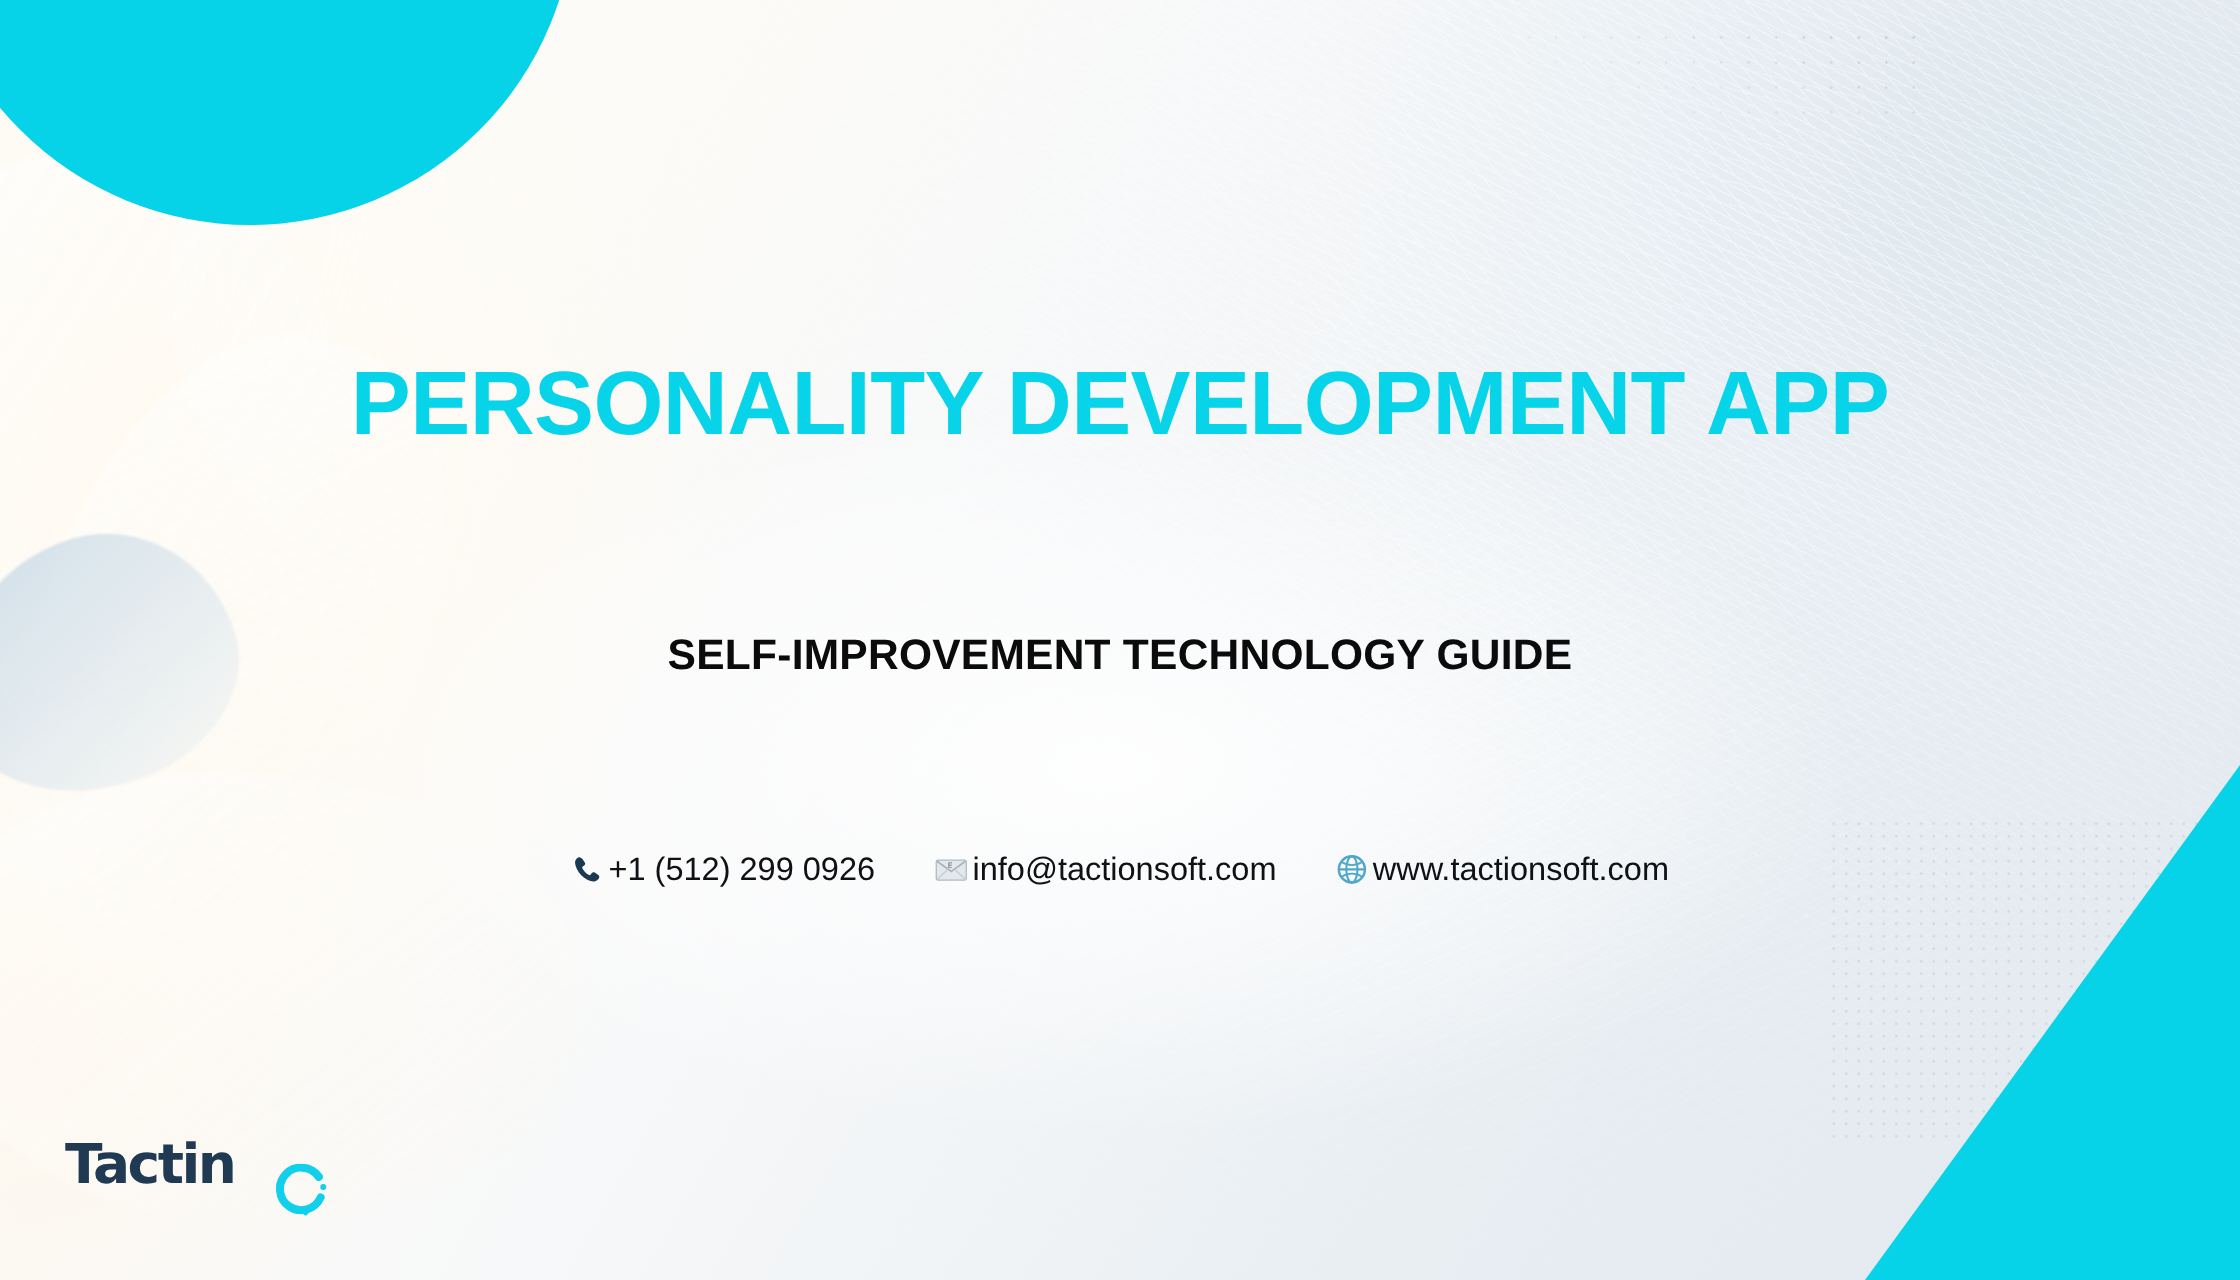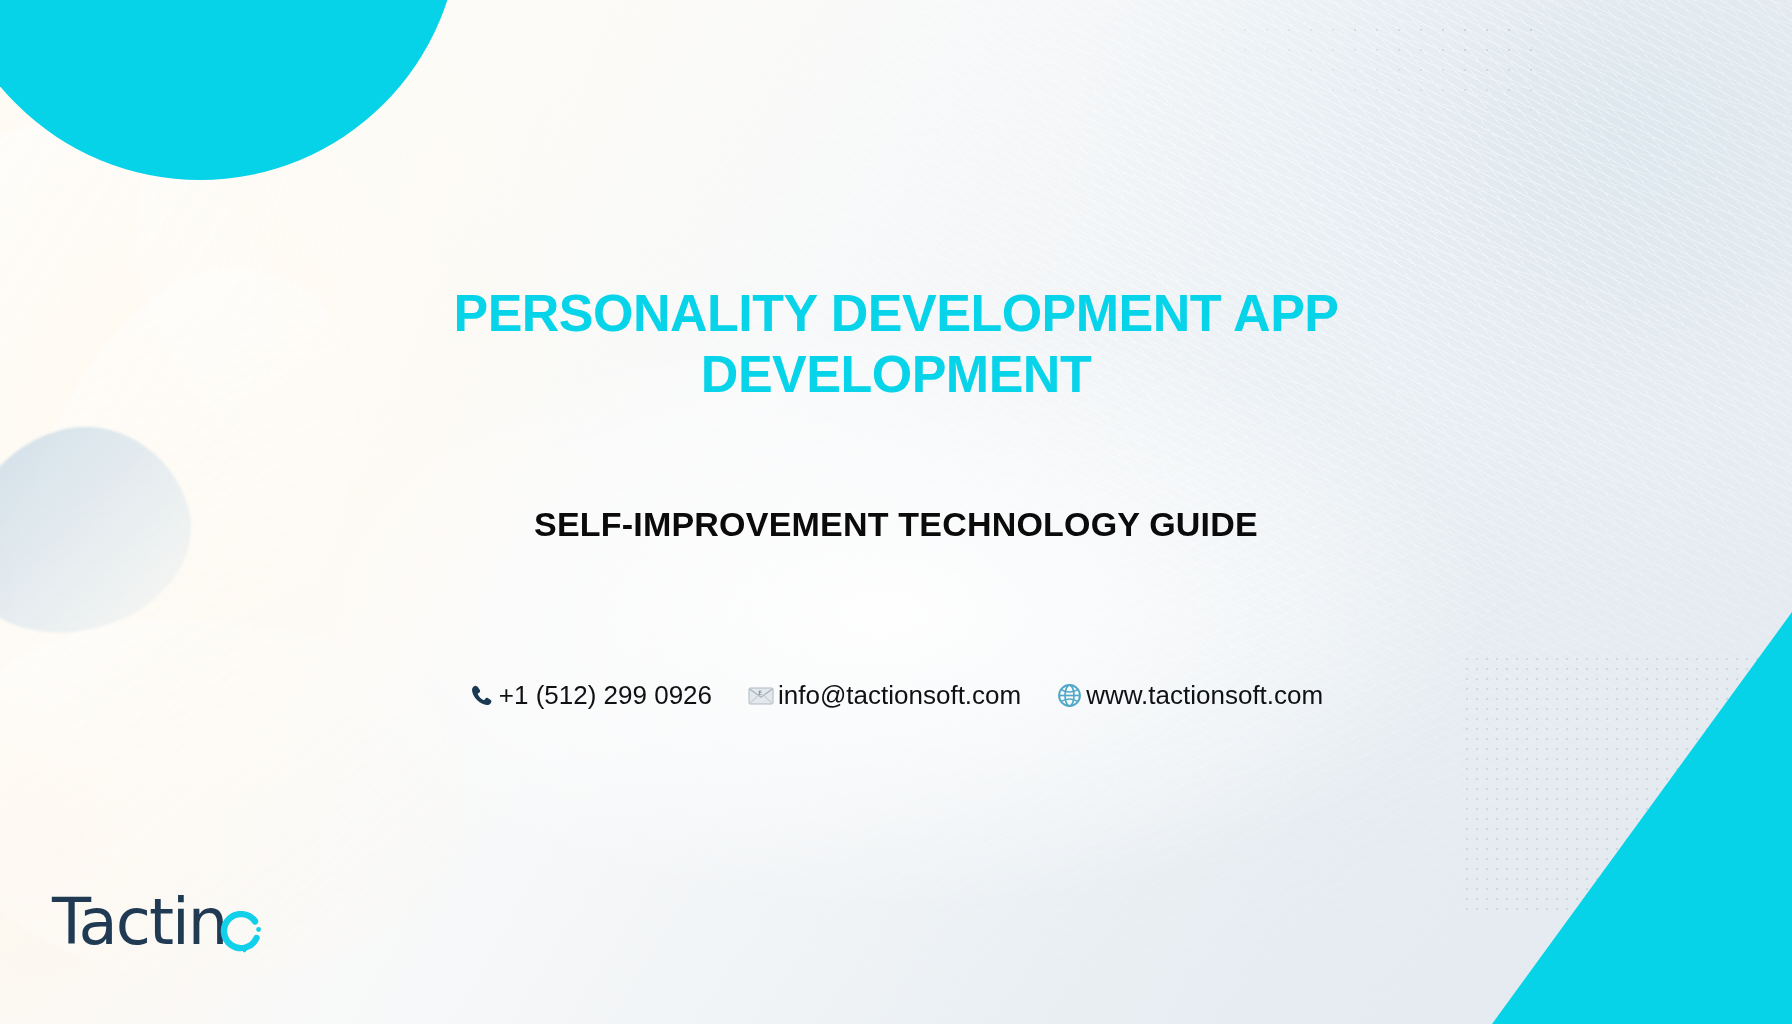--- a/index.html
+++ b/index.html
@@ -121,21 +121,21 @@
   }
 
   
   .content {
     position:absolute; left:0; right:0; top:0;
     text-align:center;
   }
   .title {
     position:absolute; left:0; right:0; top:288px;
     color:var(--cyan, #06D2E8);
-    font-size:52px;
+    font-size:72px;
     line-height:0.98;
     font-weight:900;
     letter-spacing:-0.5px;
     font-stretch:condensed;
     text-transform:uppercase;
     padding:0 96px;
   }
   .title .l1 { display:block; }
   .title .l2 { display:block; margin-top:10px; }
 
@@ -147,42 +147,42 @@
     letter-spacing:0.2px;
     text-transform:uppercase;
     font-stretch:condensed;
   }
 
   .contact {
     position:absolute; left:0; right:0; top:680px;
     display:flex;
     justify-content:center;
     align-items:center;
-    gap:36px;
+    gap:48px;
     font-size:26px;
     color:#101114;
     font-weight:400;
   }
   .contact-item {
     display:flex;
     align-items:center;
     gap:4px;
     white-space:nowrap;
   }
   .contact-item svg { display:block; flex:0 0 auto; }
 
   
   .logo {
     position:absolute; left:52px; bottom:70px;
     display:flex; align-items:center;
   }
   .logo-mark { position:relative; }
   .logo-text {
-    font-size:64px;
-    font-weight:400;
+    font-size:44px;
+    font-weight:700;
     color:#1f3a52;
     letter-spacing:-2px;
     line-height:1;
     font-family:"DejaVu Sans", sans-serif;
   }
   .logo-swoosh {
     position:absolute;
     left:167px; top:21px;
     width:44px; height:44px;
   }
@@ -205,21 +205,20 @@
   <div class="bg-center-light"></div>
   <div class="dots"></div>
   <div class="dots2"></div>
 
   <div class="cyan-corner-tl"></div>
   <div class="cyan-corner-br"></div>
 
   <div class="content">
     <h1 class="title" style="color: rgb(7, 211, 233);">
       <span class="l1">PERSONALITY DEVELOPMENT APP</span>
-      <span class="l2">DEVELOPMENT</span>
     </h1>
 
     <h2 class="subtitle" style="color: rgb(11, 11, 12);">SELF-IMPROVEMENT TECHNOLOGY GUIDE</h2>
 
     <div class="contact">
 
       <div class="contact-item">
         <span>
           <svg width="26" height="26" viewBox="0 0 24 24" aria-hidden="true">
             <path fill="#1B3A52" d="M6.3 2.5c-.8 0-1.6.4-2.2 1C3.3 4.3 2.7 5.4 2.8 6.7c.2 2.9 1.9 6.4 4.6 9.1 2.7 2.7 6.2 4.4 9.1 4.6 1.3.1 2.4-.5 3.2-1.3.6-.6 1-1.4 1-2.2 0-.5-.3-1-.7-1.3l-2.6-1.7c-.7-.5-1.7-.3-2.2.4l-.8 1.1c-.3.4-.8.5-1.2.3-1-.5-2-1.2-2.9-2.1-.9-.9-1.6-1.9-2.1-2.9-.2-.4-.1-.9.3-1.2l1.1-.8c.7-.5.9-1.5.4-2.2L8.3 3.9c-.3-.5-.8-.8-1.4-.9-.2 0-.4-.5-.6-.5z"></path>

